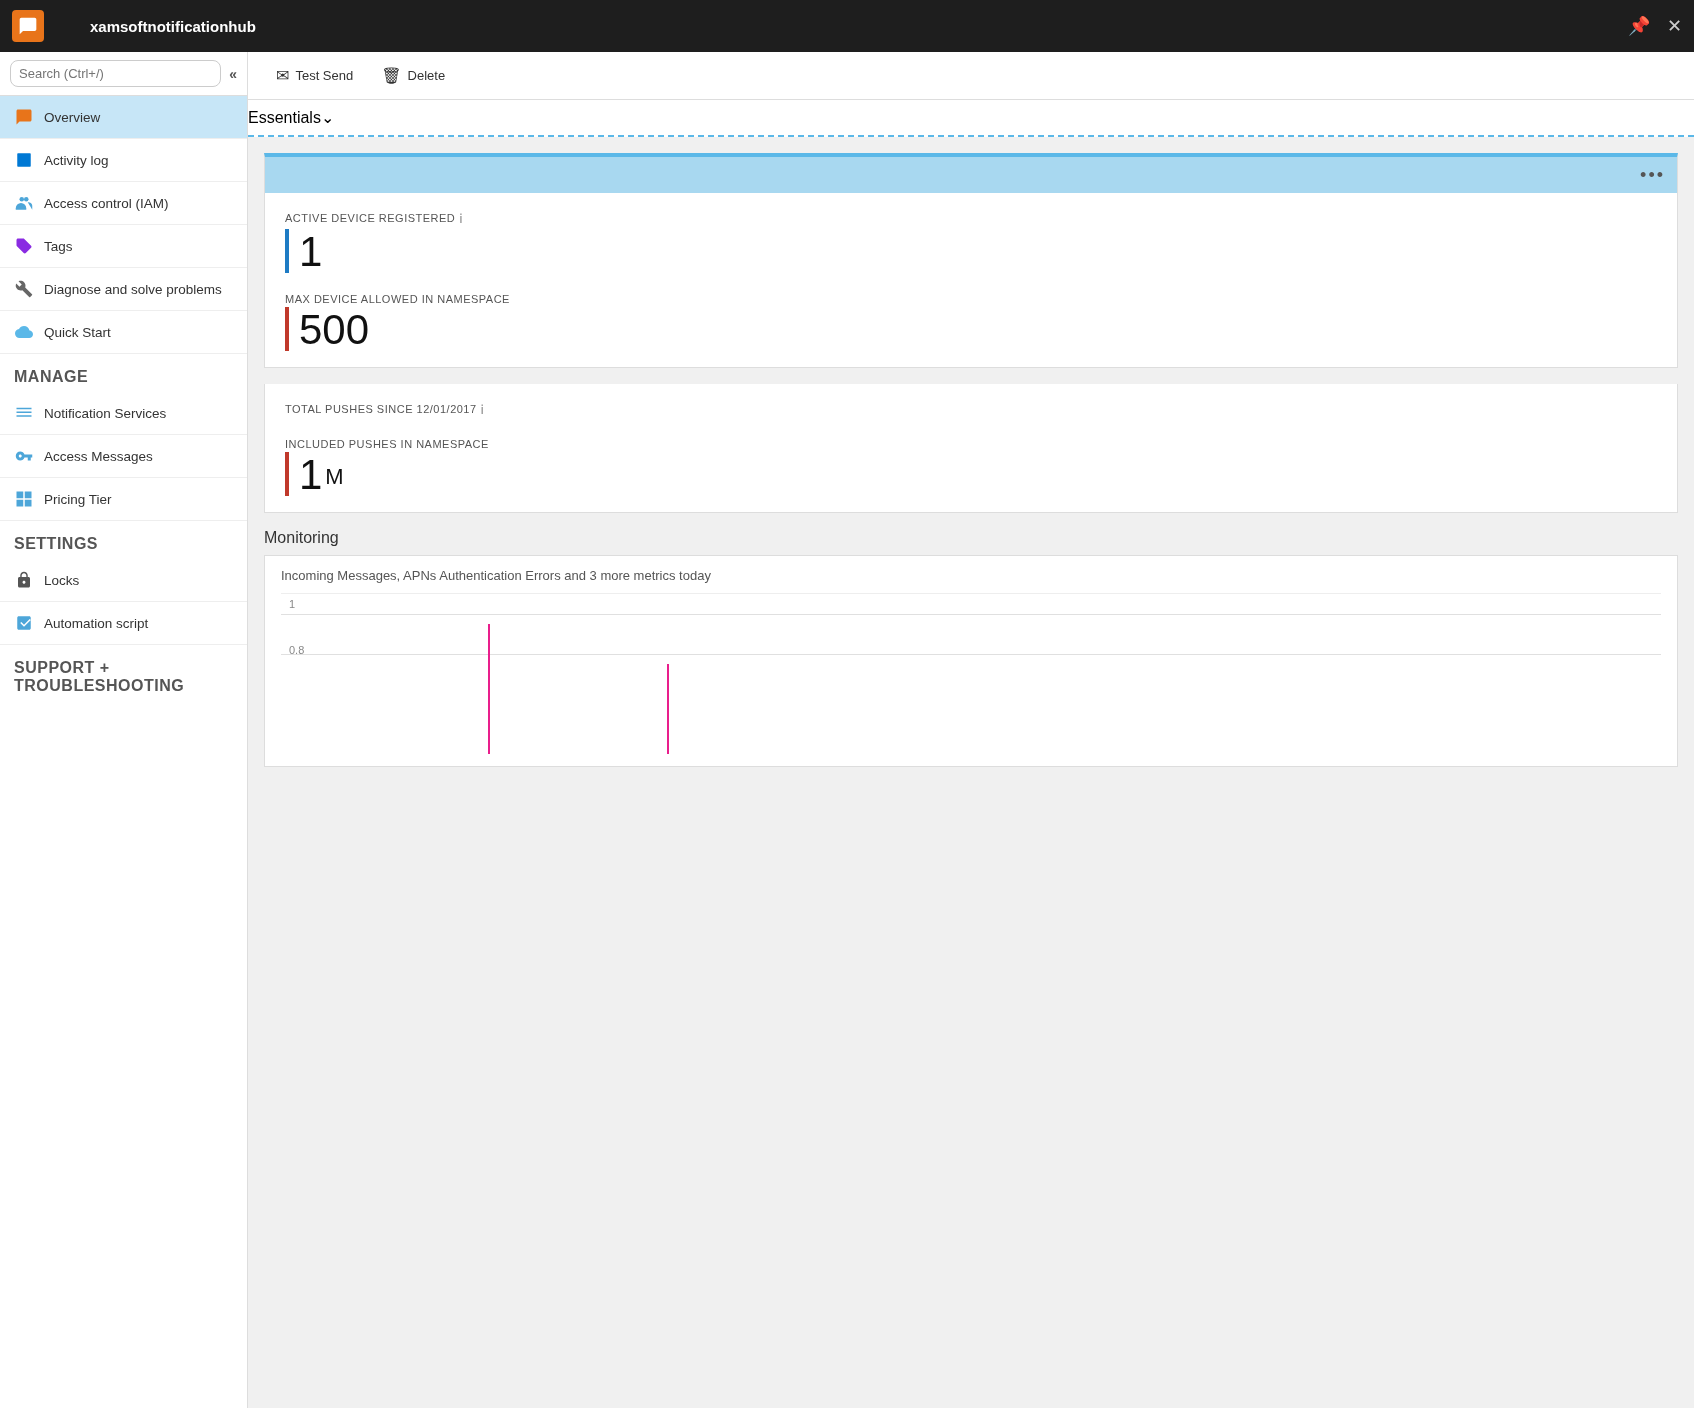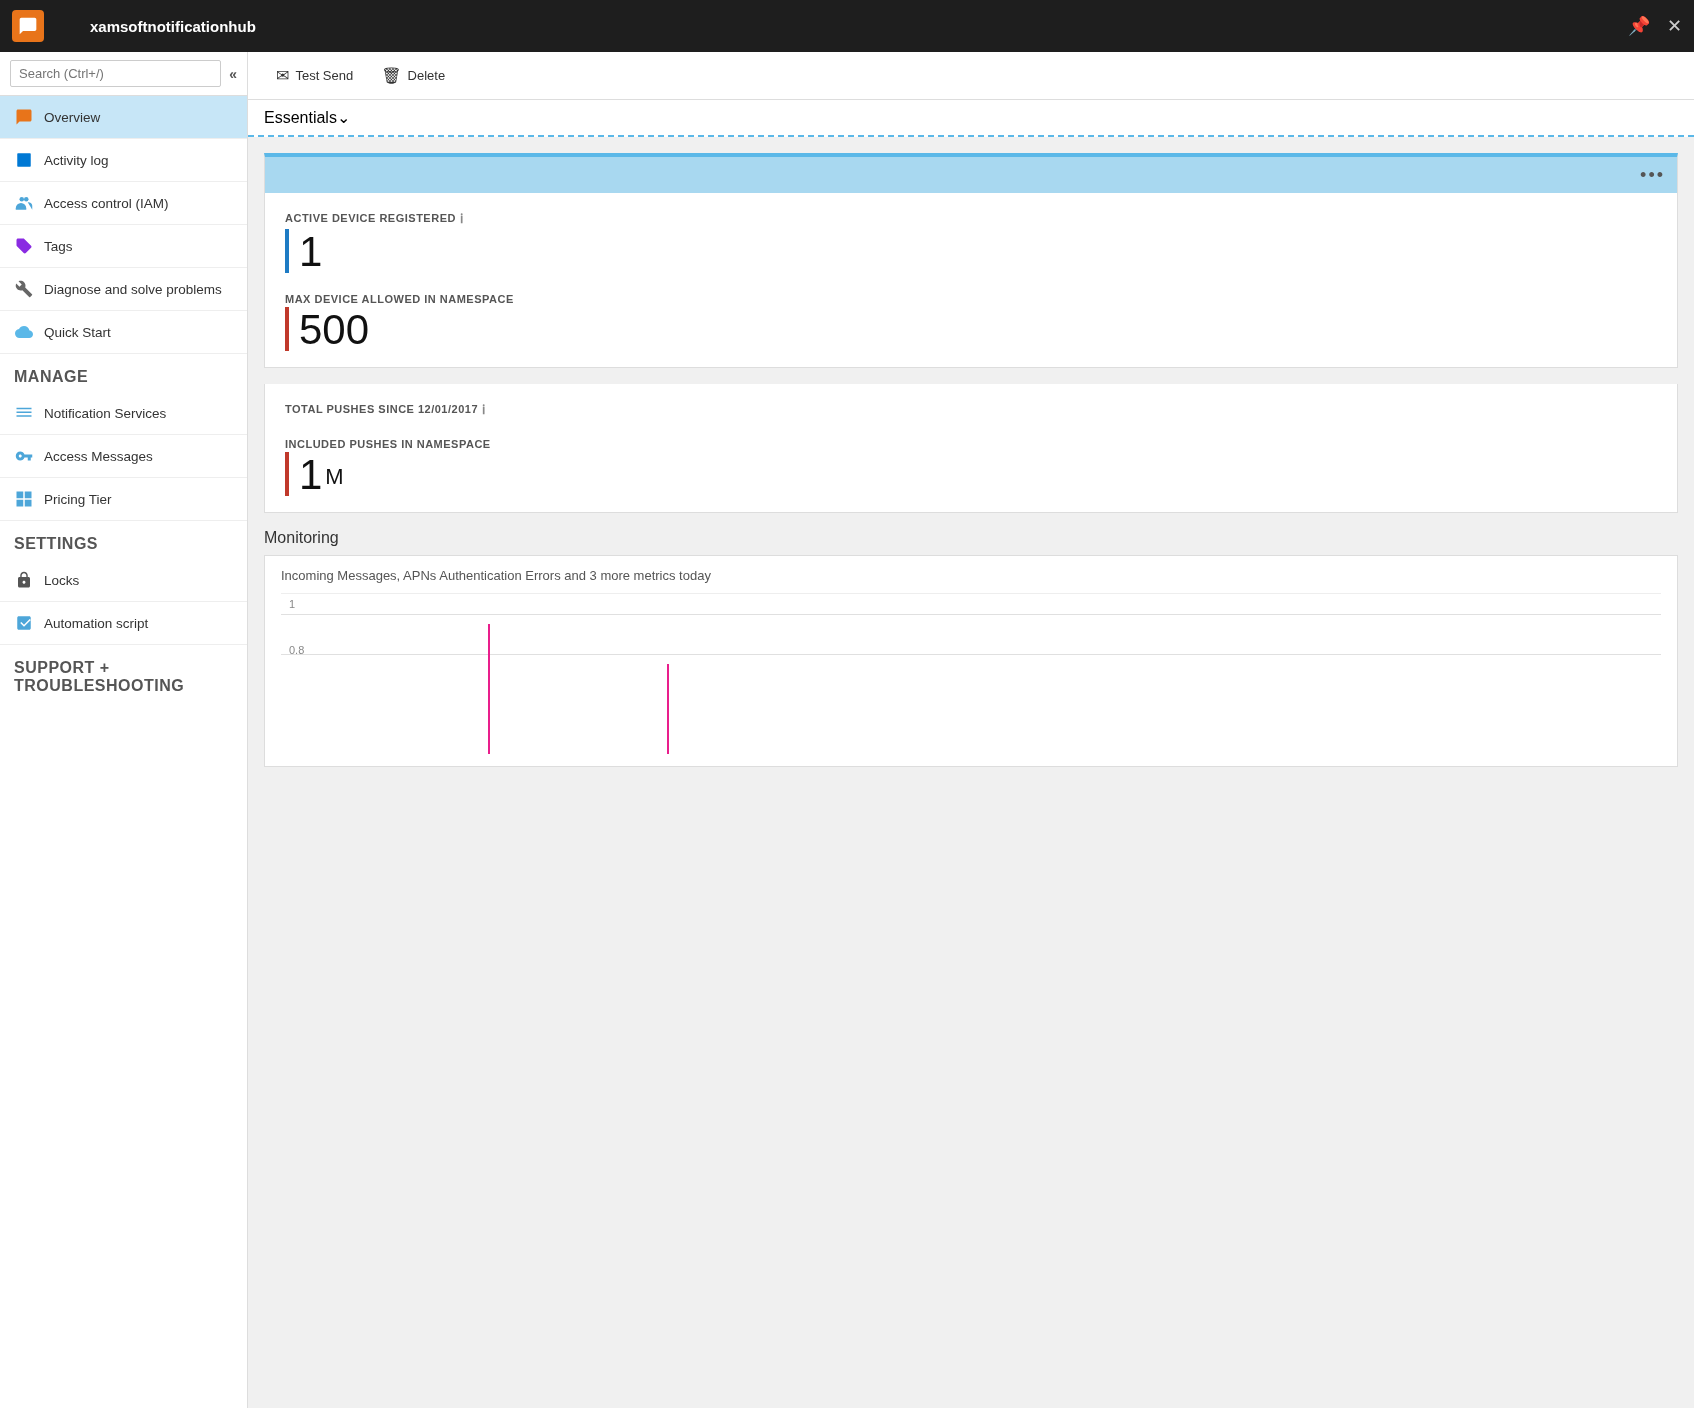--- a/index.html
+++ b/index.html
@@ -42,21 +42,21 @@
 
     .search-box {
       display: flex;
       align-items: center;
       padding: 8px 10px;
       border-bottom: 1px solid #ddd;
       background: #fff;
     }
     .search-box input {
       border: 1px solid #ccc;
-      border-radius: 2px;
+      border-radius: 8px;
       padding: 5px 8px;
       font-size: 13px;
       flex: 1;
       outline: none;
       color: #666;
     }
     .collapse-btn {
       margin-left: 8px;
       cursor: pointer;
       color: #555;
@@ -121,21 +121,21 @@
       font-size: 13px;
       color: #333;
       border-radius: 2px;
     }
     .toolbar-btn .tb-icon { font-size: 16px; }
 
     
     .essentials-bar {
       background: #fff;
       border-bottom: 2px dashed #5bb8e8;
-      padding: 8px 16px;
+      padding: 8px 0;
       display: flex;
       align-items: center;
       flex-shrink: 0;
     }
 
     
     .content-scroll {
       flex: 1;
       overflow-y: auto;
       padding: 16px;
@@ -160,21 +160,21 @@
       justify-content: flex-end;
       padding: 0 12px;
     }
     .stats-card-dots { font-size: 18px; color: #555; letter-spacing: 2px; }
     .stats-card-body { padding: 16px 20px; }
 
     .stat-item { margin-bottom: 20px; }
     .stat-item:last-child { margin-bottom: 0; }
     .stat-label {
       font-size: 11px;
-      font-weight: 700;
+      font-weight: 400;
       color: #555;
       letter-spacing: 0.5px;
       text-transform: uppercase;
       display: flex;
       align-items: center;
       gap: 4px;
       margin-bottom: 2px;
     }
     .stat-value-row { display: flex; align-items: flex-end; gap: 0; }
     .stat-bar-blue { width: 4px; height: 44px; background: #1e7bc4; margin-right: 10px; flex-shrink: 0; }

